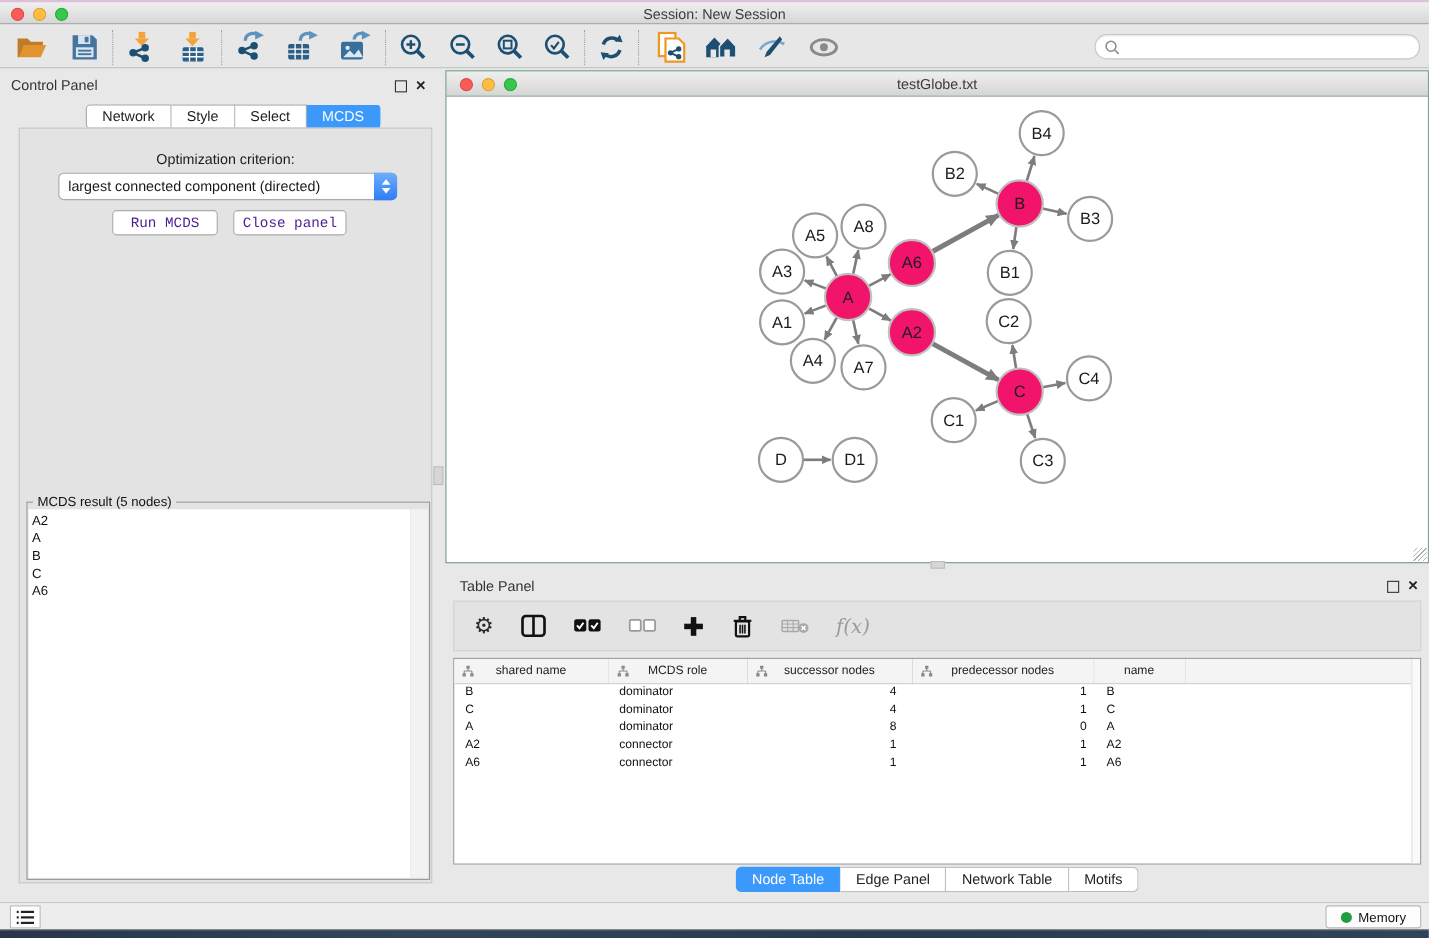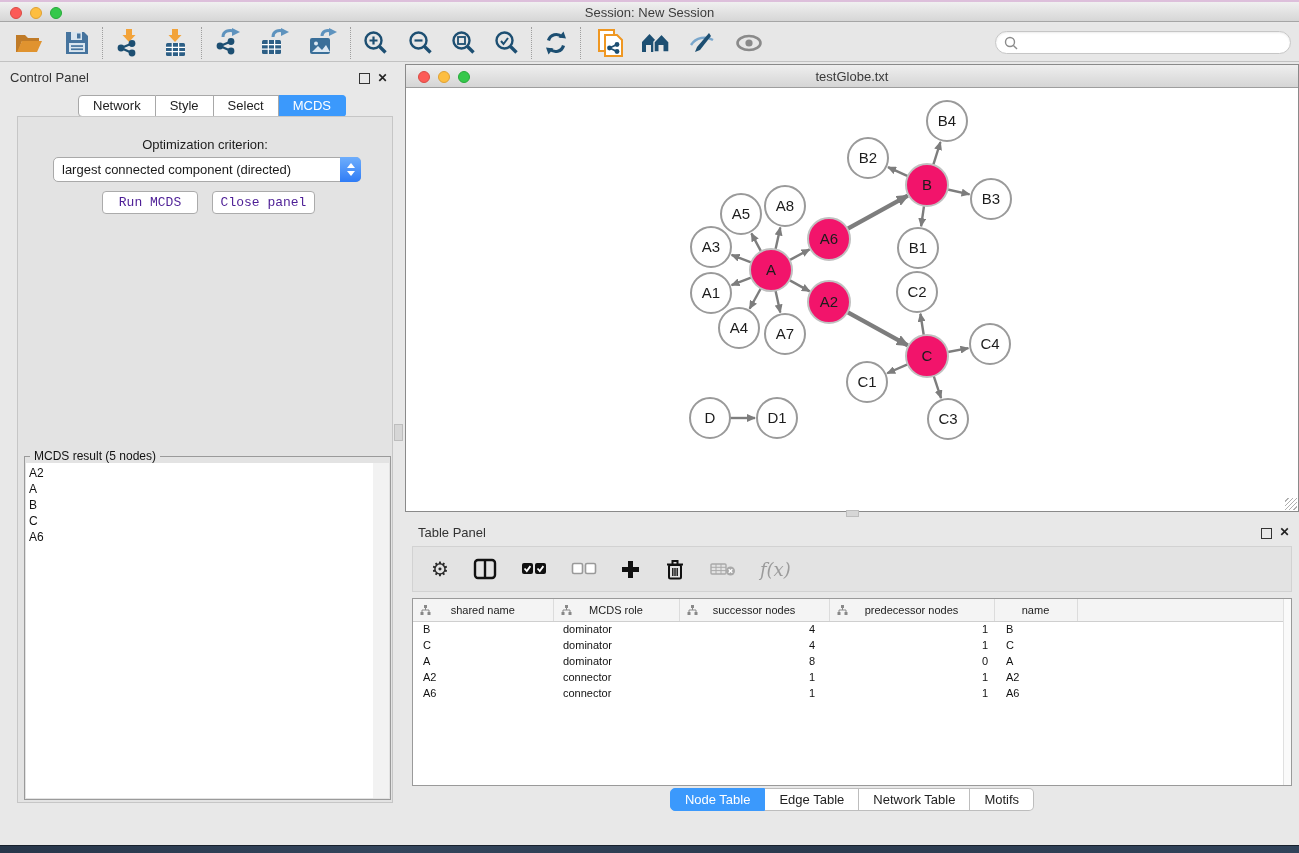--- a/index.html
+++ b/index.html
@@ -600,21 +600,37 @@
           <td class="c-name">A6</td>
               <td></td>
         </tr>
       </tbody>
         </table>
       <div class="dtable-scroll"></div>
     </div>
 
     <div class="tp-tabs">
       <div class="tp-tab active">Node Table</div>
-      <div class="tp-tab">Edge Table</div>
+      <div class="tp-tab">Edge Panel</div>
       <div class="tp-tab">Network Table</div>
       <div class="tp-tab">Motifs</div>
     </div>
   </div>
 
+  <div class="statusbar">
+    <div class="list-btn">
+      <svg width="16" height="14" viewBox="0 0 16 14">
+        <rect x="0" y="1" width="2" height="2" fill="#222"></rect>
+          <rect x="4" y="1" width="12" height="2" fill="#222"></rect>
+        <rect x="0" y="6" width="2" height="2" fill="#222"></rect>
+          <rect x="4" y="6" width="12" height="2" fill="#222"></rect>
+        <rect x="0" y="11" width="2" height="2" fill="#222"></rect>
+          <rect x="4" y="11" width="12" height="2" fill="#222"></rect>
+      </svg>
+    </div>
+    <div class="memory-btn">
+      <span class="memory-dot"></span>
+      <span>Memory</span>
+    </div>
+  </div>
   <div class="desktop-strip"></div>
 
 </div>
 
 </body></html>

